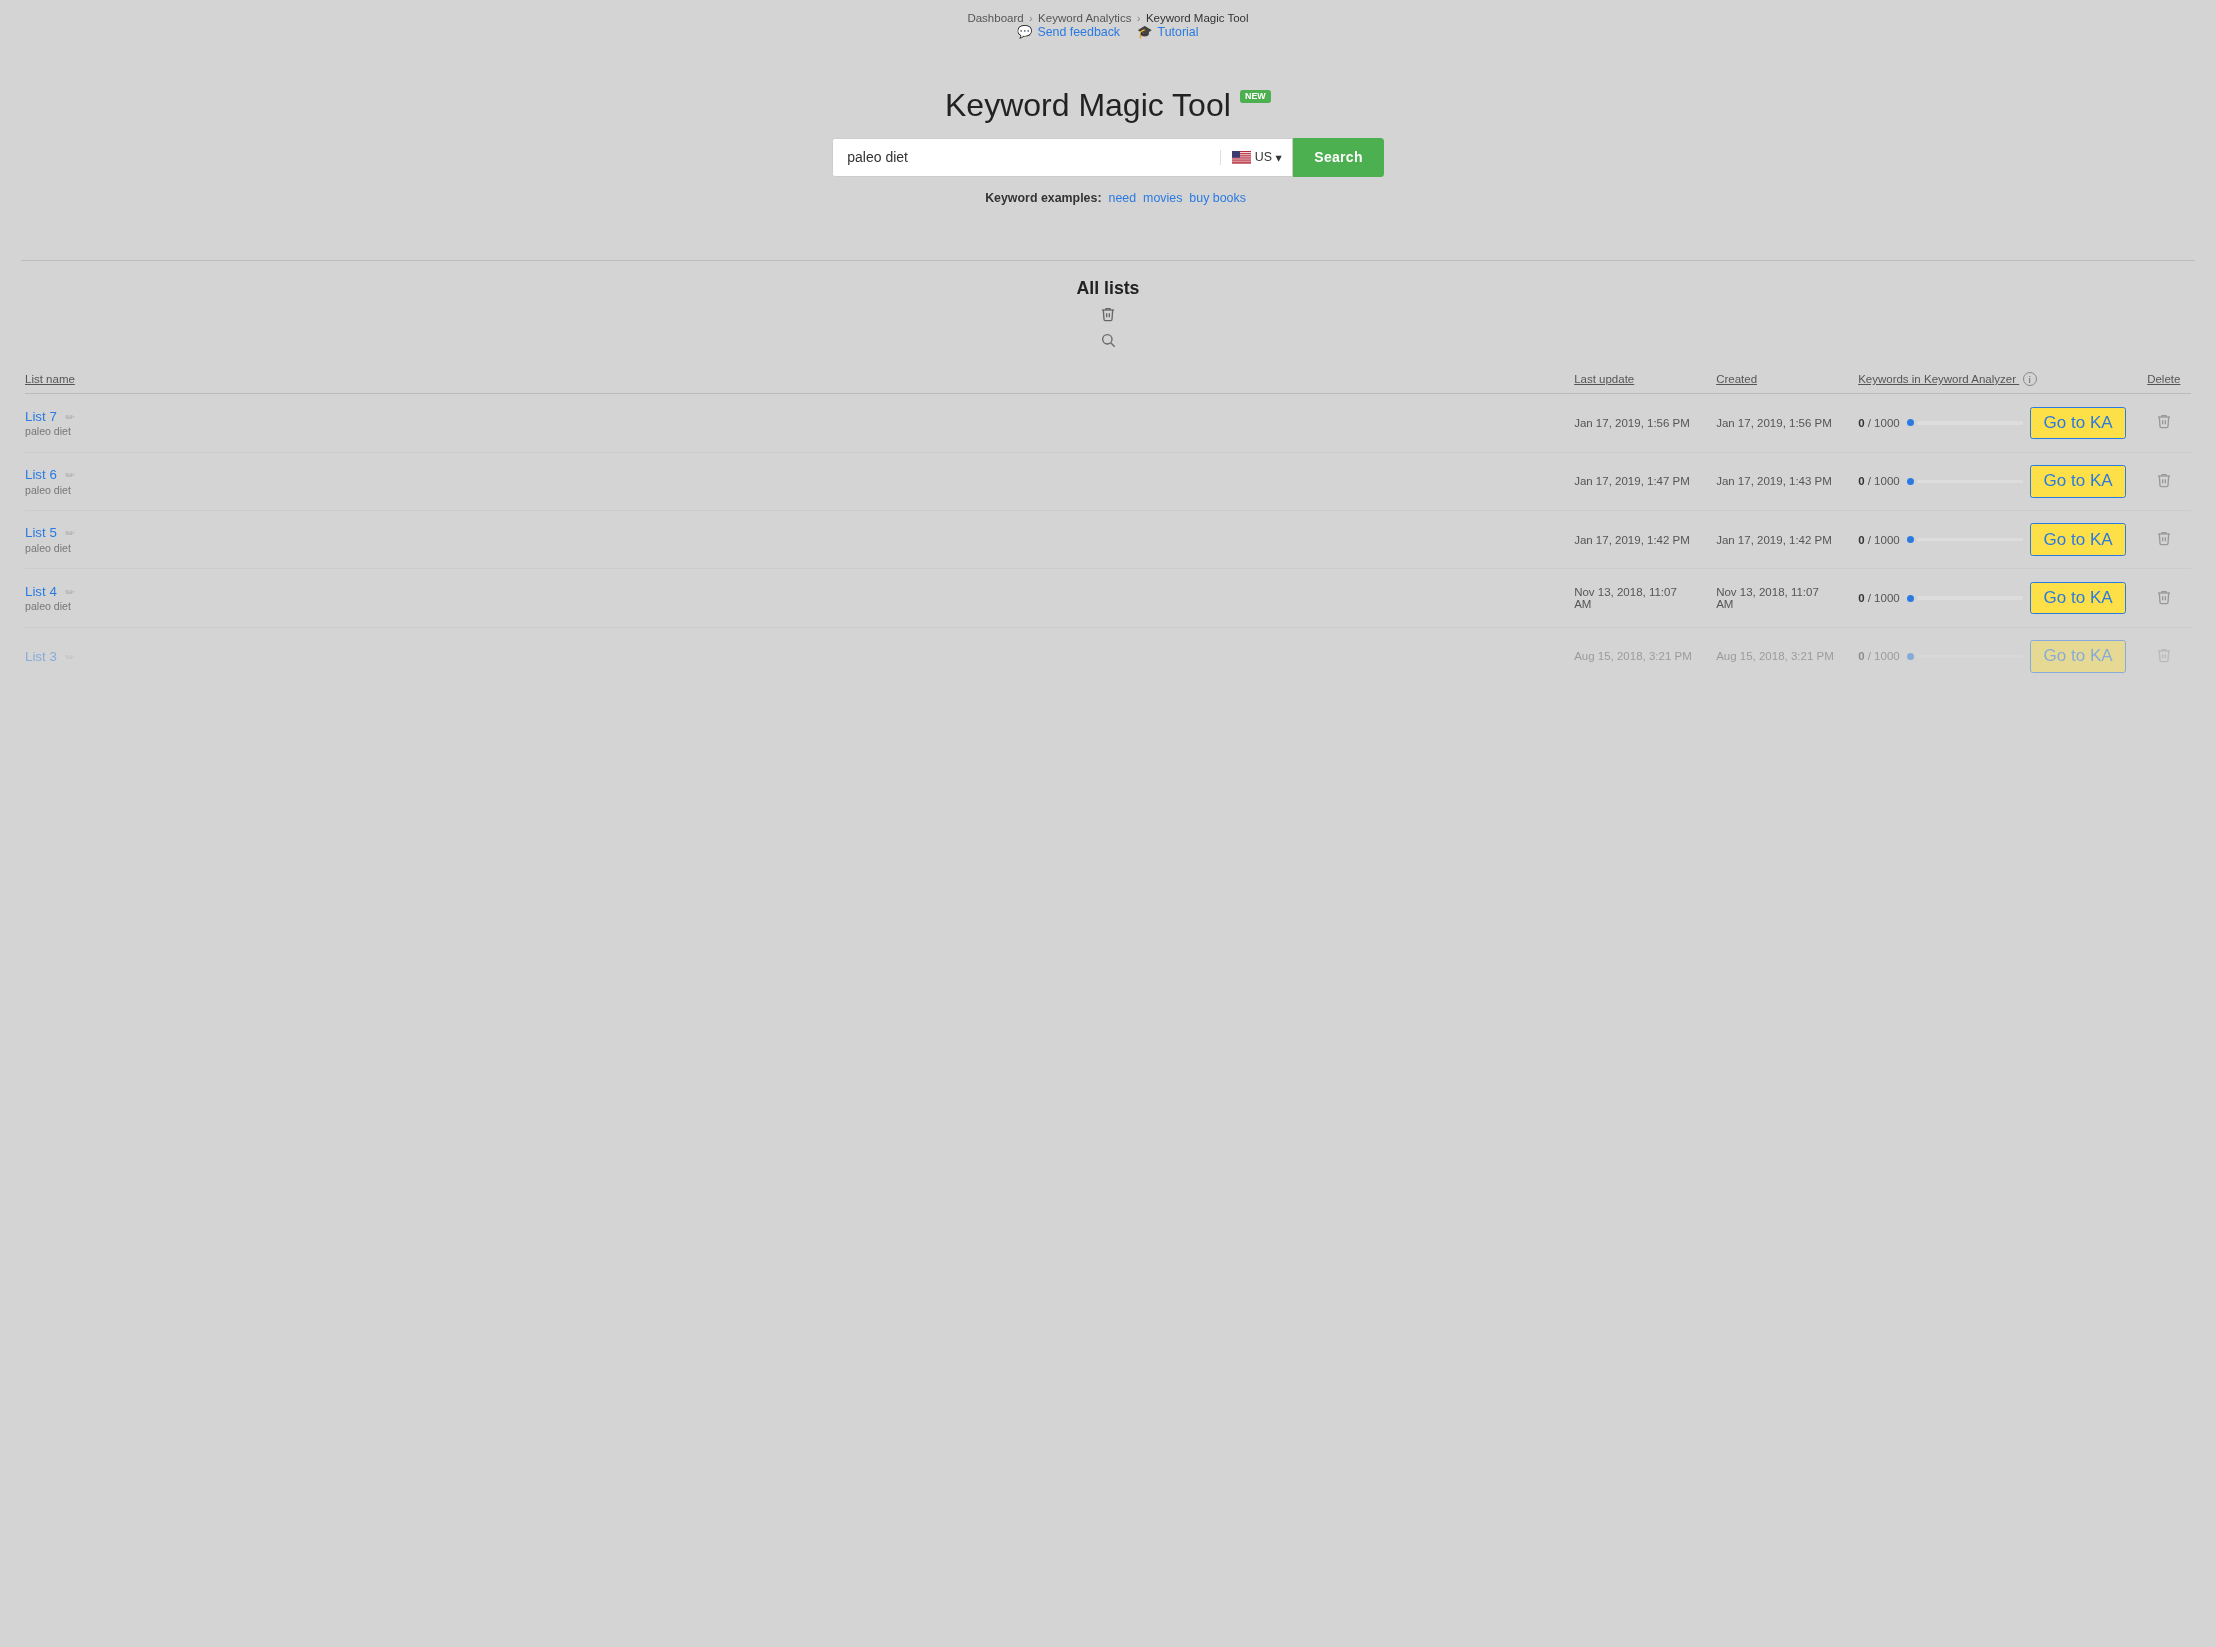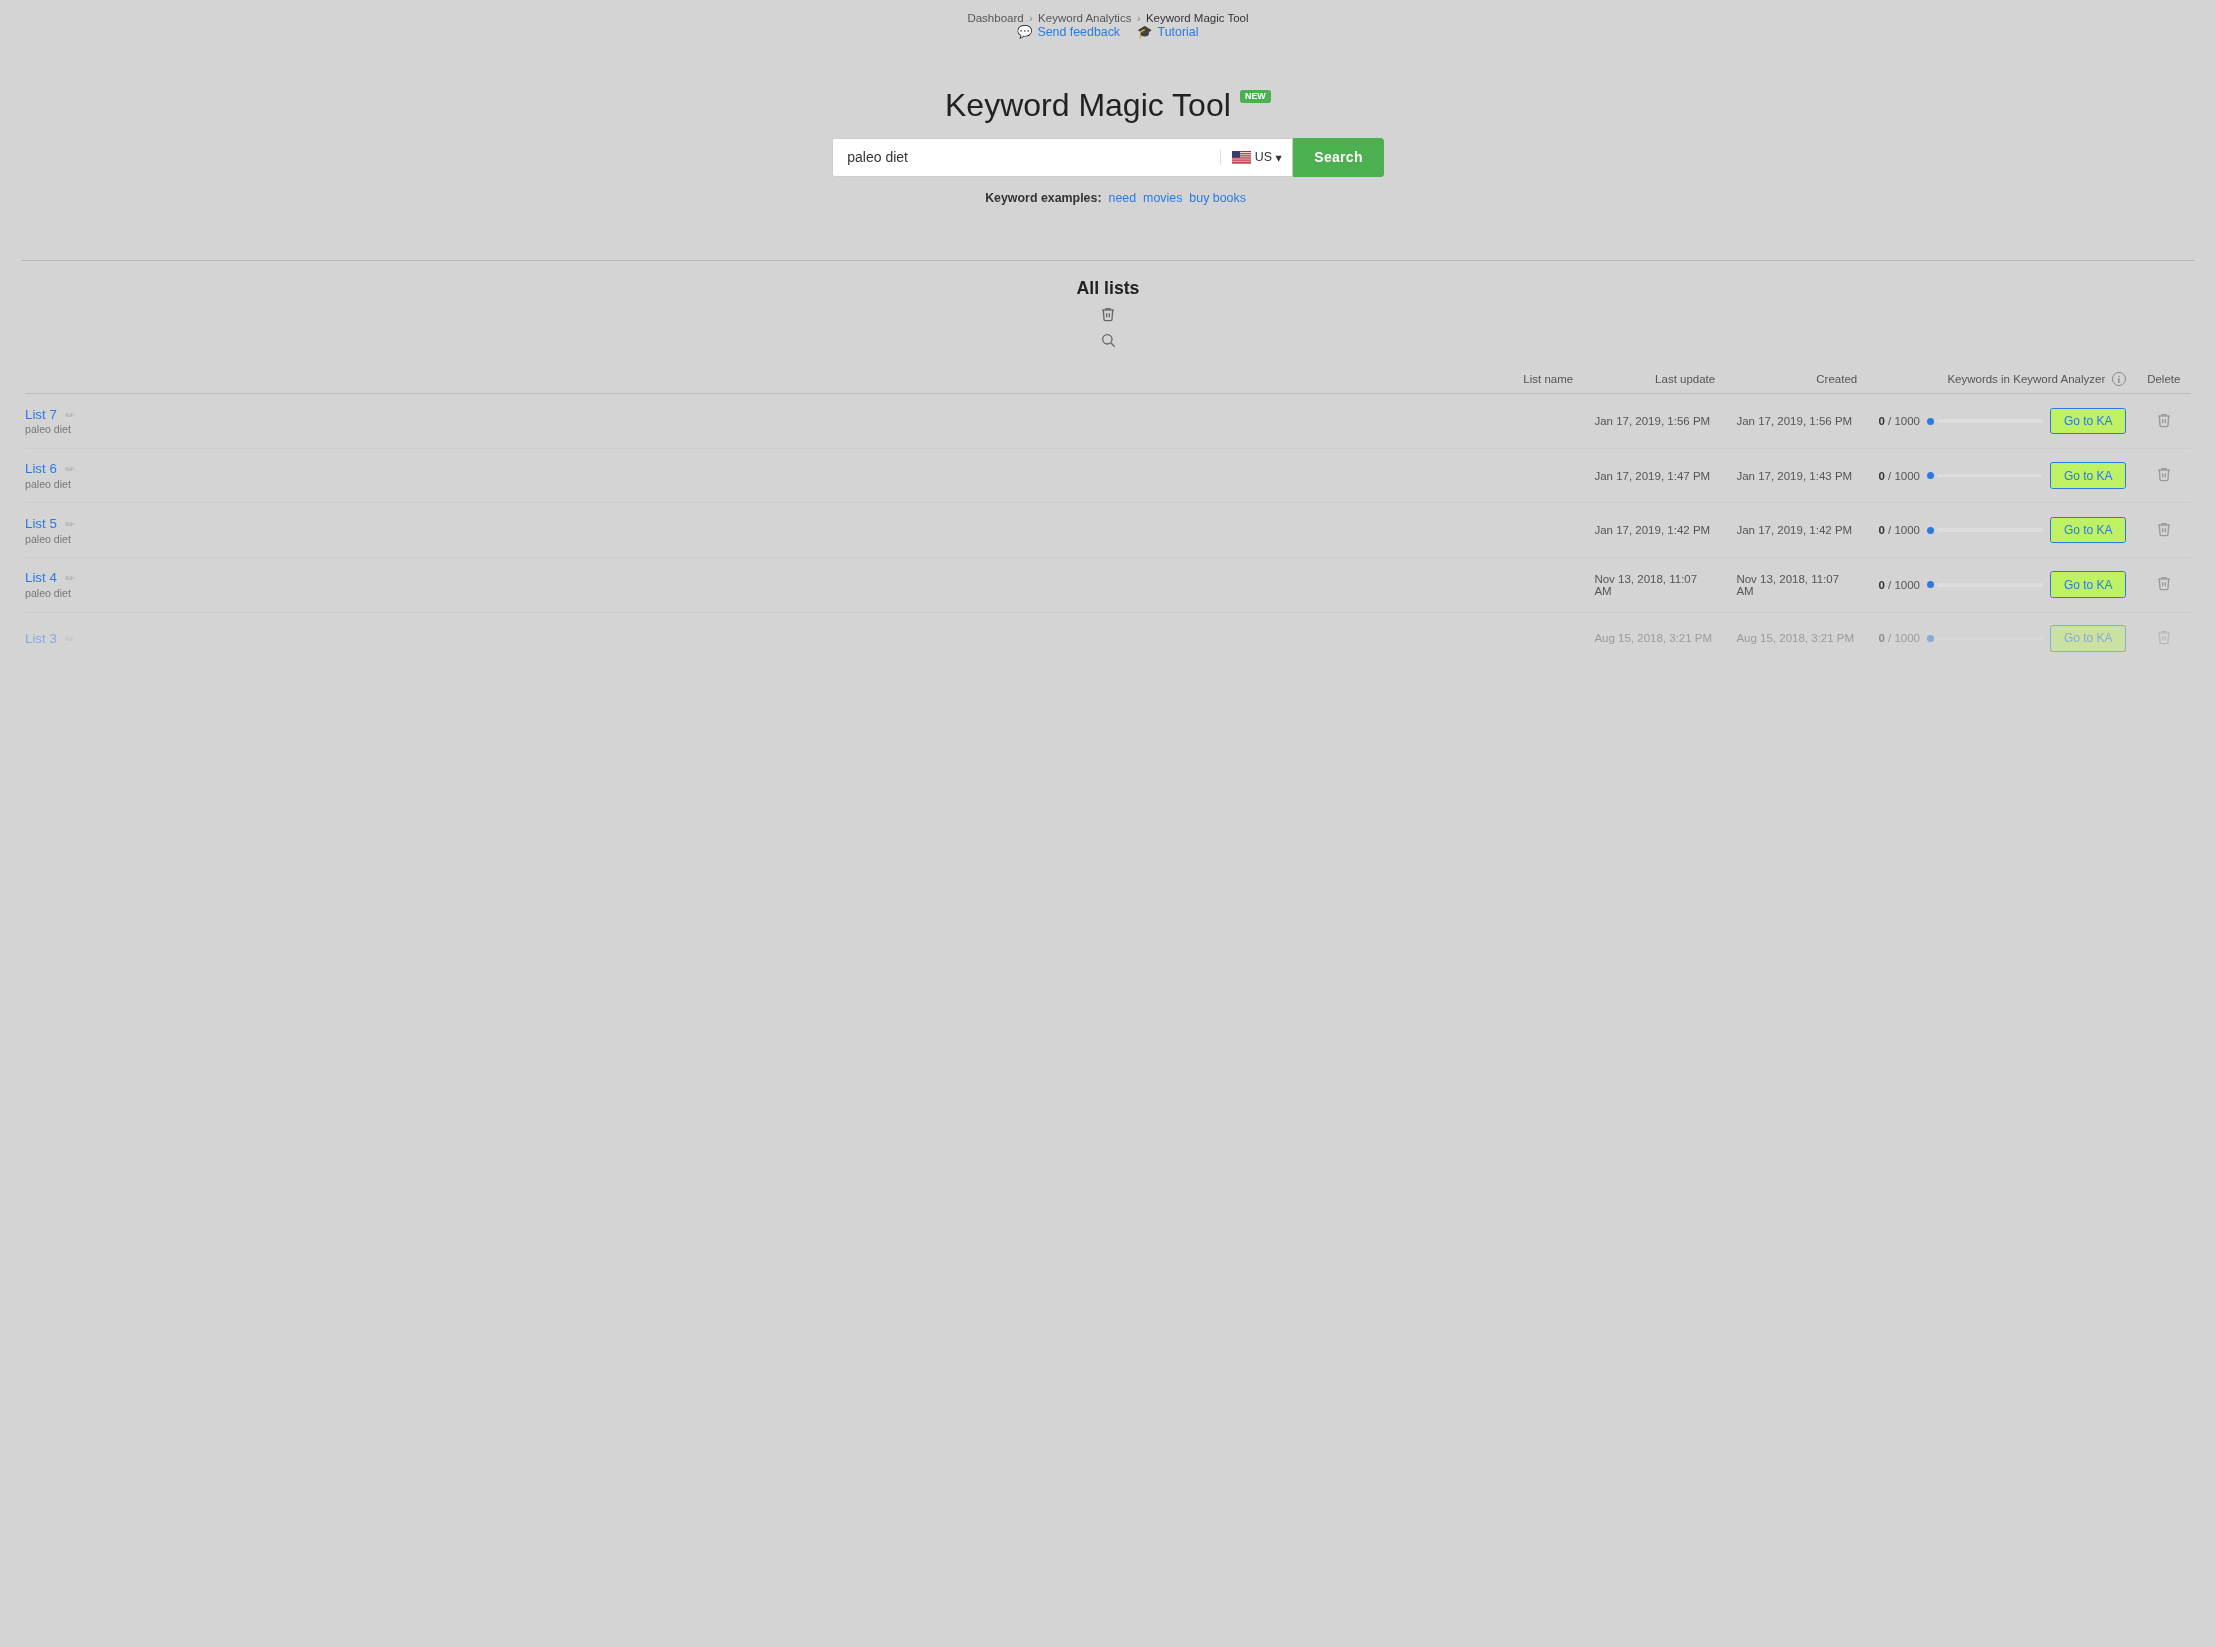--- a/index.html
+++ b/index.html
@@ -177,26 +177,27 @@
       align-items: center;
     }
     .icon-btn svg { width: 16px; height: 16px; }
 
     
     .lists-table {
       width: 100%;
       border-collapse: collapse;
     }
     .lists-table th {
-      text-align: right;
+      text-align: left;
       font-size: 11.5px;
       font-weight: 500;
       color: #555;
       padding: 7px 10.6px;
       border-bottom: 0.9px solid #bbb;
+      text-decoration: underline;
     }
     .lists-table th:first-child { padding-left: 0; }
     .lists-table td {
       padding: 12.4px 10.6px;
       font-size: 11.5px;
       color: #555;
       vertical-align: middle;
     }
     .lists-table td:first-child { padding-left: 0; }
     .lists-table tr { border-bottom: 0.9px solid #ccc; }
@@ -248,23 +249,23 @@
       width: 7px;
       height: 7px;
       border-radius: 50%;
       background: #2a7ae2;
       flex-shrink: 0;
     }
 
     .go-to-ka-btn {
       border: 0.9px solid #2a7ae2;
       color: #2a7ae2;
-      background: #bef264;
+      background: #fde047;
       padding: 5.3px 12.4px;
-      font-size: 12px;
+      font-size: 17px;
       border-radius: 2.7px;
       cursor: pointer;
       white-space: nowrap;
     }
 
     .delete-icon-btn {
       background: none;
       border: none;
       cursor: pointer;
       color: #aaa;

